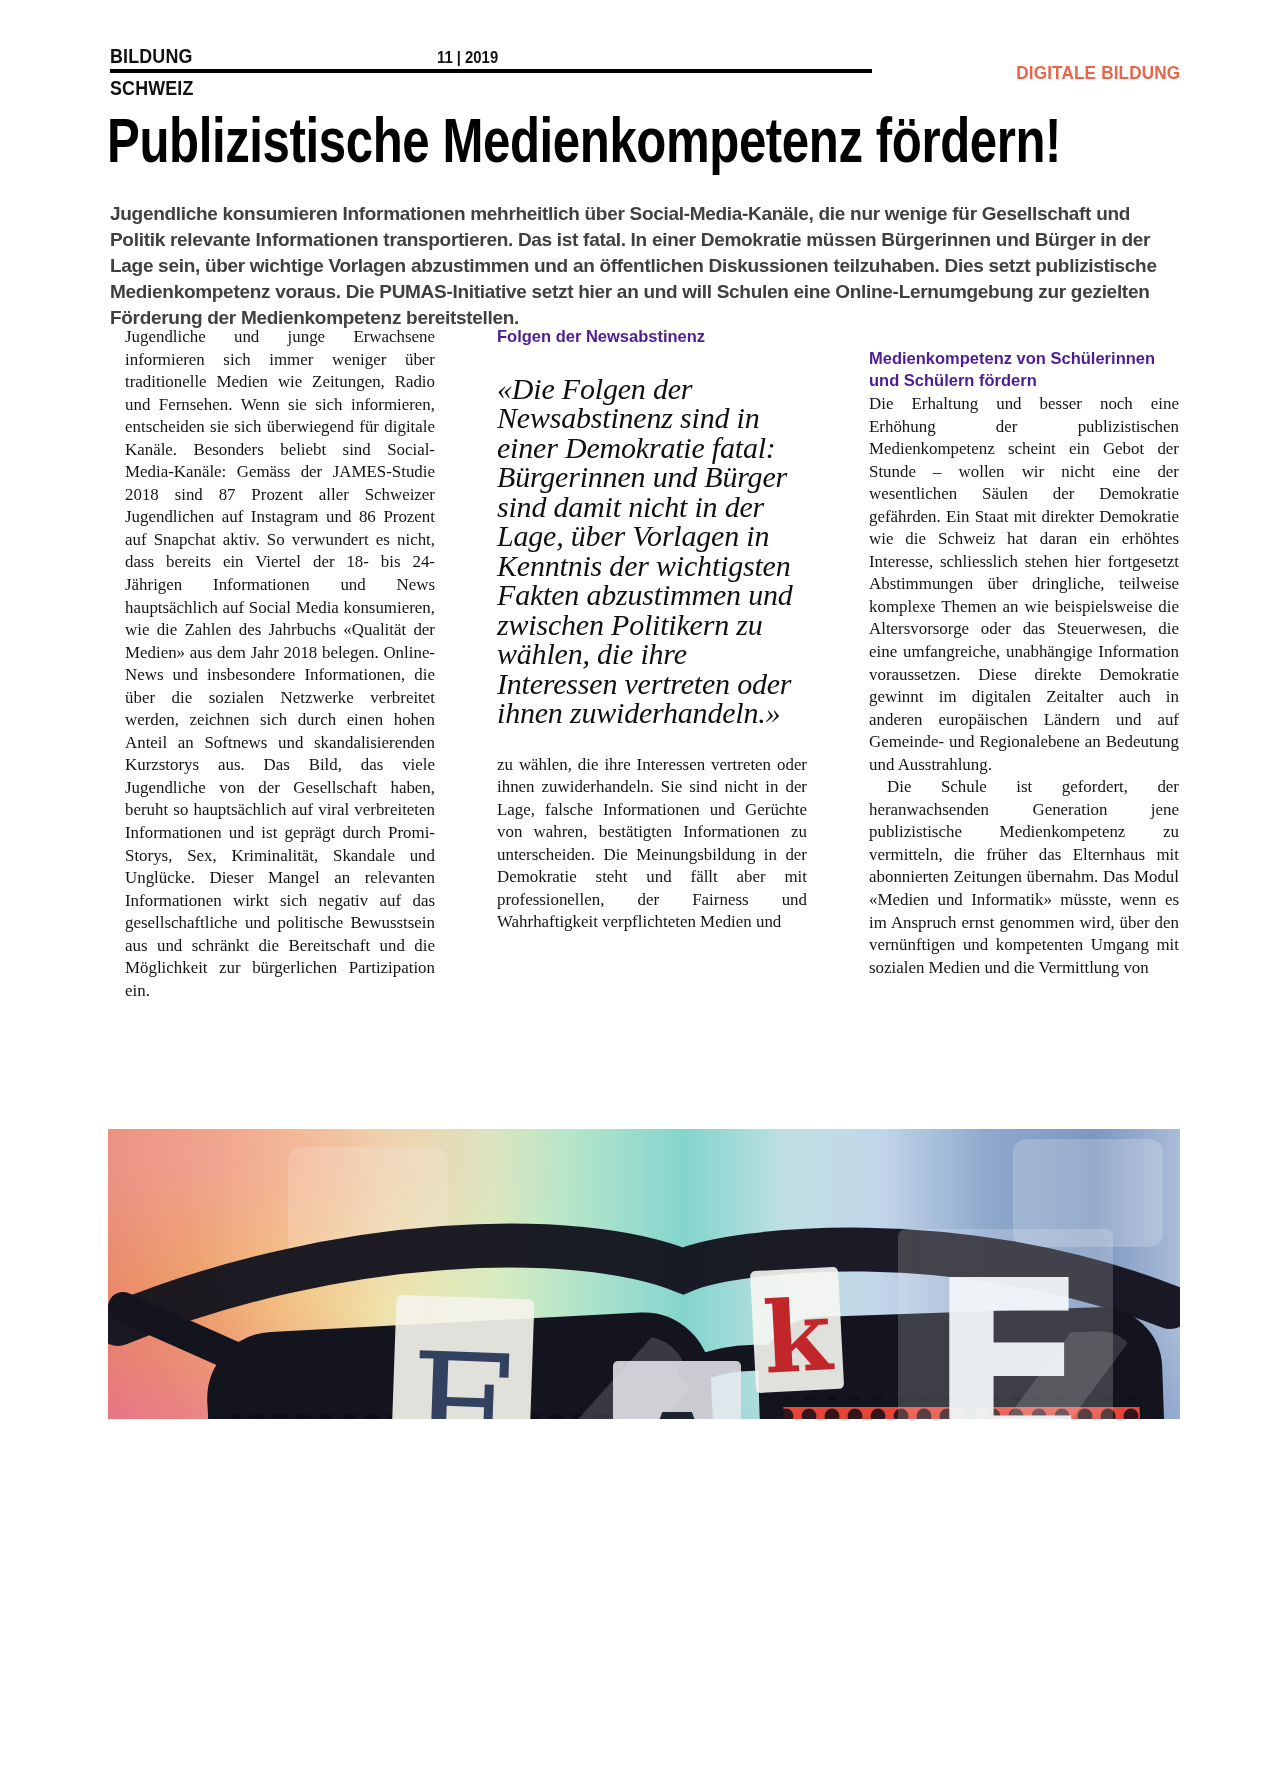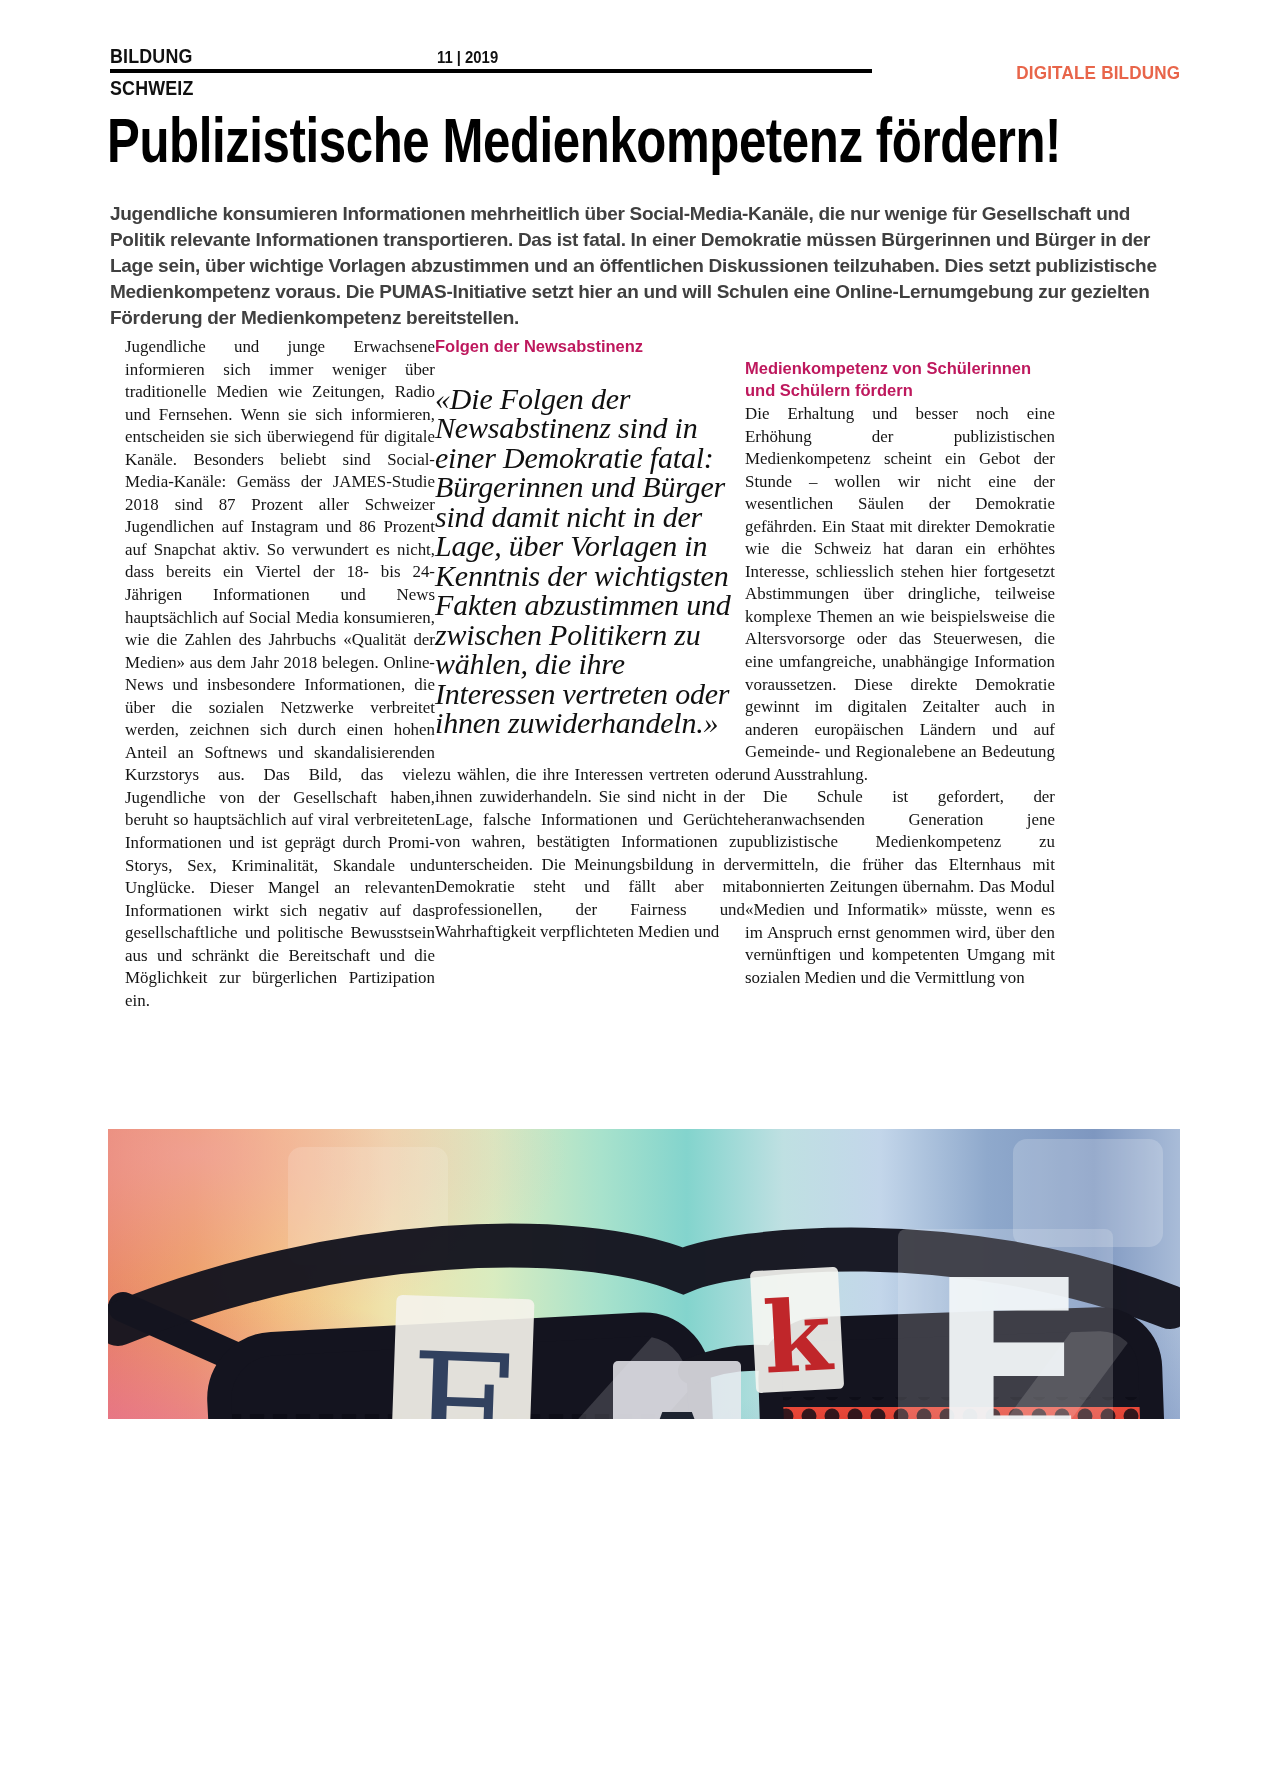--- a/index.html
+++ b/index.html
@@ -44,34 +44,34 @@
     transform:scaleX(0.78); transform-origin:left top; white-space:nowrap;
     color:#000;
   }
   .lead{
     position:absolute; left:110px; top:182px; width:1062px;
     font-size:19px; font-weight:700; line-height:26px; letter-spacing:-0.3px;
     color:#404040;
   }
   
   .columns{
-    position:absolute; left:125px; top:336px; width:1056px;
-    display:flex; 
+    position:absolute; left:125px; top:326px; width:1056px;
+    display:flex; gap:62px;
   }
   .col{
     width:310px; flex:0 0 310px;
     font-family:"Liberation Serif", serif;
     font-size:16.9px; line-height:22.55px;
     text-align:justify; color:#141414;
   }
   .col p{margin:0;}
   .col-heading{
     font-family:"Liberation Sans", sans-serif;
     font-size:16.5px; font-weight:700; line-height:21.5px;
-    text-align:left; color:#be185d; margin:0;
+    text-align:left; color:#4c1d95; margin:0;
   }
   .col-heading.spaced{margin-top:22px; margin-bottom:2px;}
   .pull-quote{
     font-family:"Liberation Serif", serif;
     font-style:italic;
     font-size:30px; line-height:29.5px;
     text-align:left; color:#101010;
     margin:26px 0 26px 0; letter-spacing:-0.2px;
   }
   .indent-first{text-indent:18px;}

